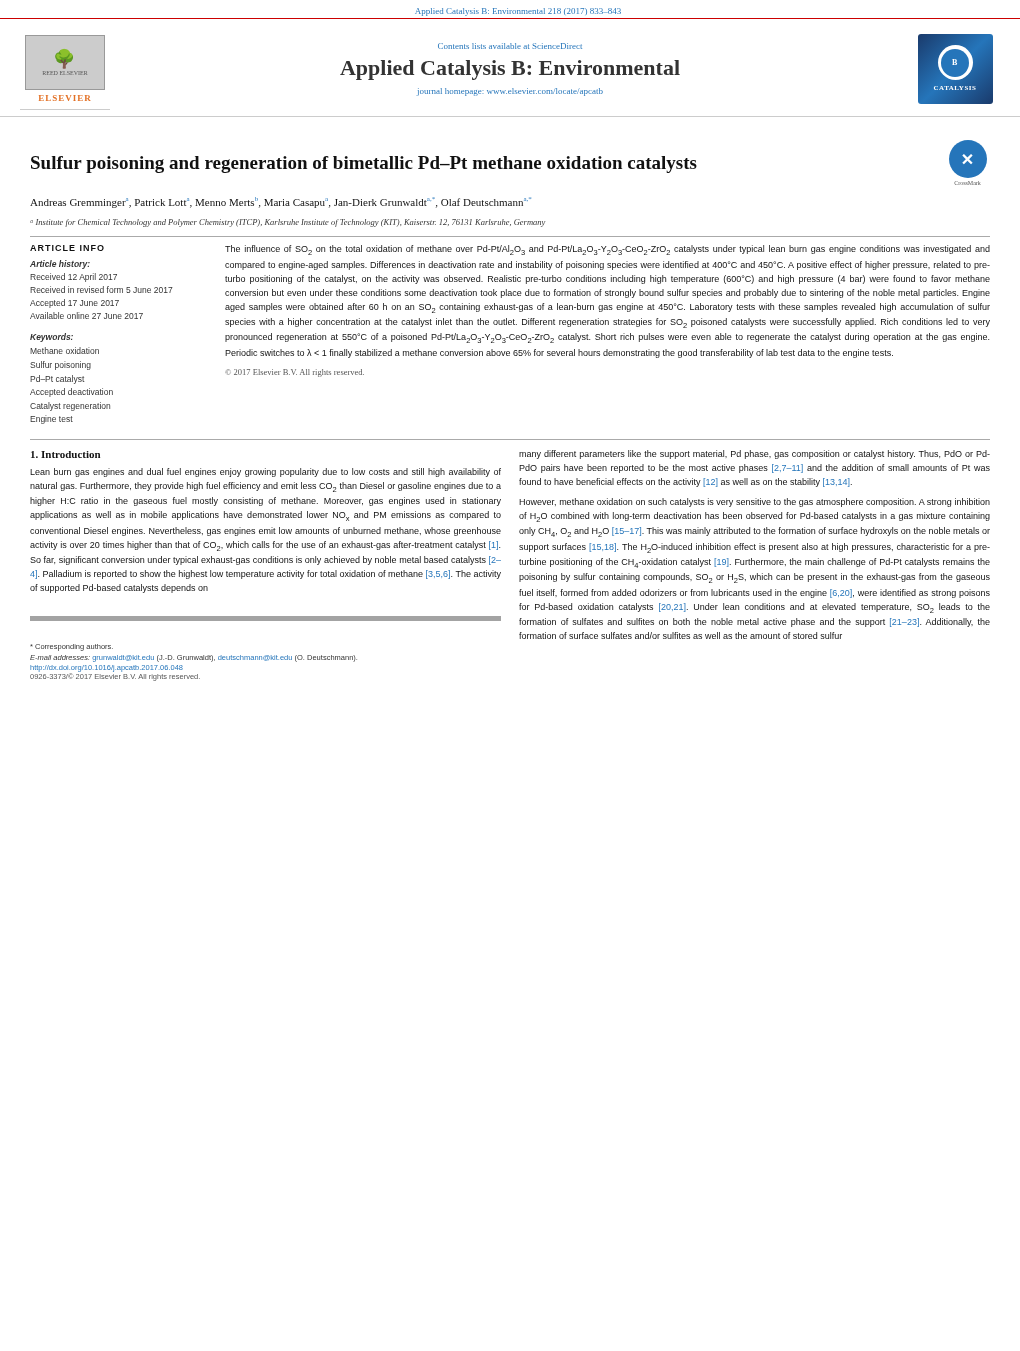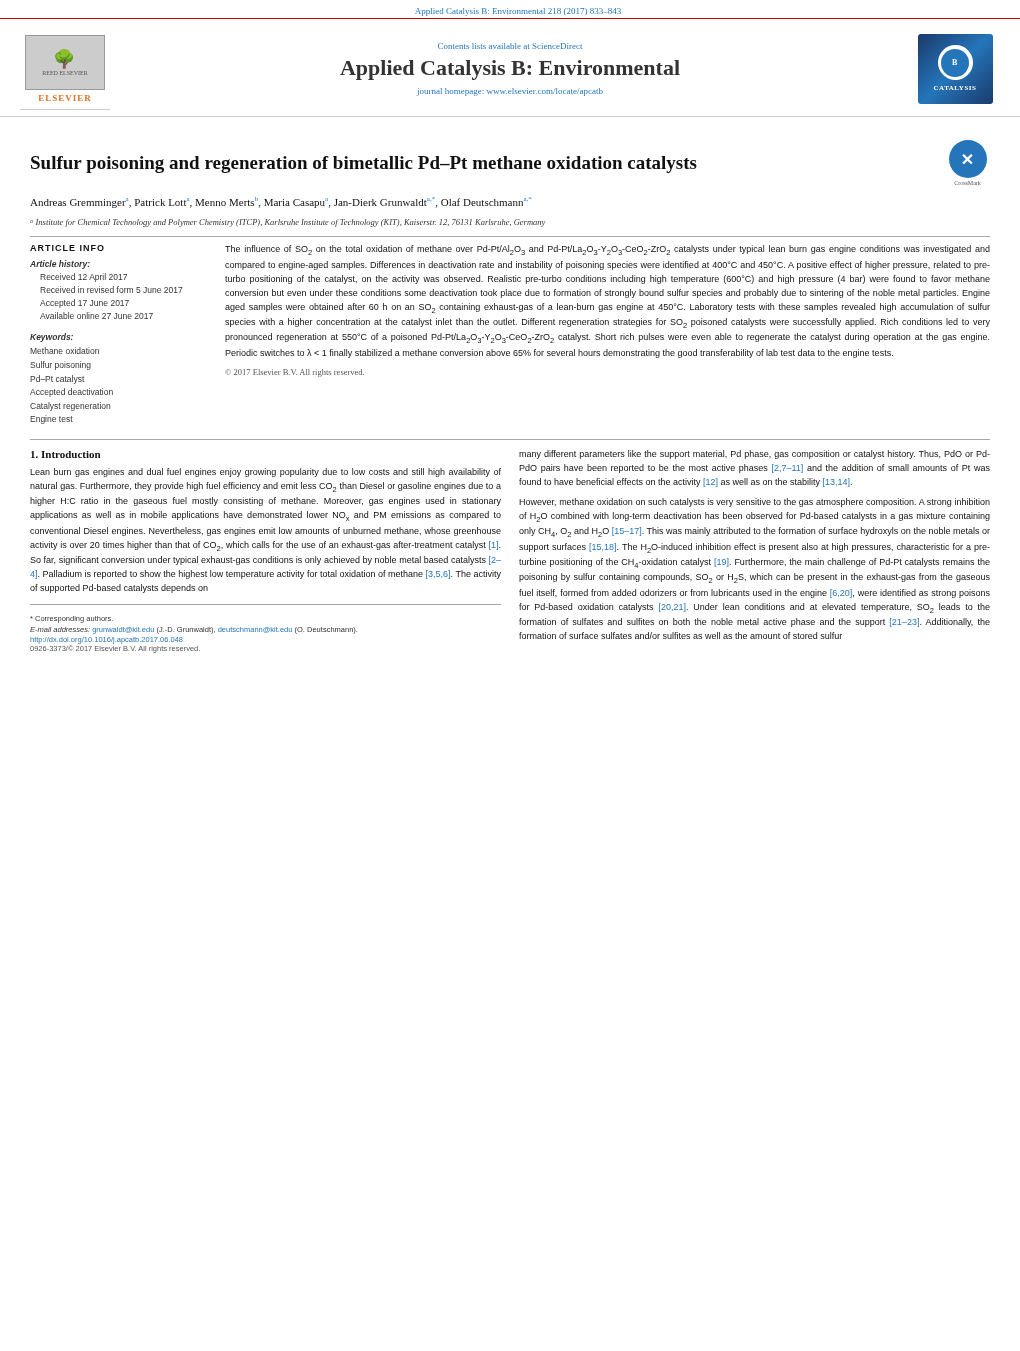--- a/index.html
+++ b/index.html
@@ -240,21 +240,20 @@
       color: #333;
       font-family: Arial, sans-serif;
       margin-bottom: 2px;
       font-weight: bold;
     }
     .history-item {
       font-size: 8.5px;
       color: #333;
       font-family: Arial, sans-serif;
       line-height: 1.5;
-      margin-left: 10px;
     }
 
     .keywords-section {
       margin-top: 6px;
     }
     .keywords-label {
       font-size: 8.5px;
       font-style: italic;
       font-weight: bold;
       color: #333;
@@ -313,23 +312,23 @@
       color: #111;
       line-height: 1.55;
       text-align: justify;
       font-family: Arial, sans-serif;
       margin-bottom: 6px;
     }
     .body-text .ref { color: #2575ba; }
 
     
     .footer-section {
-      margin-top: 8px;
-      padding-top: 8px;
-      border-top: 1px solid #a3a3a3;
+      margin-top: 20px;
+      padding-top: 20px;
+      border-top: 5px solid #a3a3a3;
     }
     .footnote {
       font-size: 7.5px;
       color: #333;
       font-family: Arial, sans-serif;
       line-height: 1.5;
     }
     .doi-line {
       font-size: 7.5px;
       color: #2575ba;

